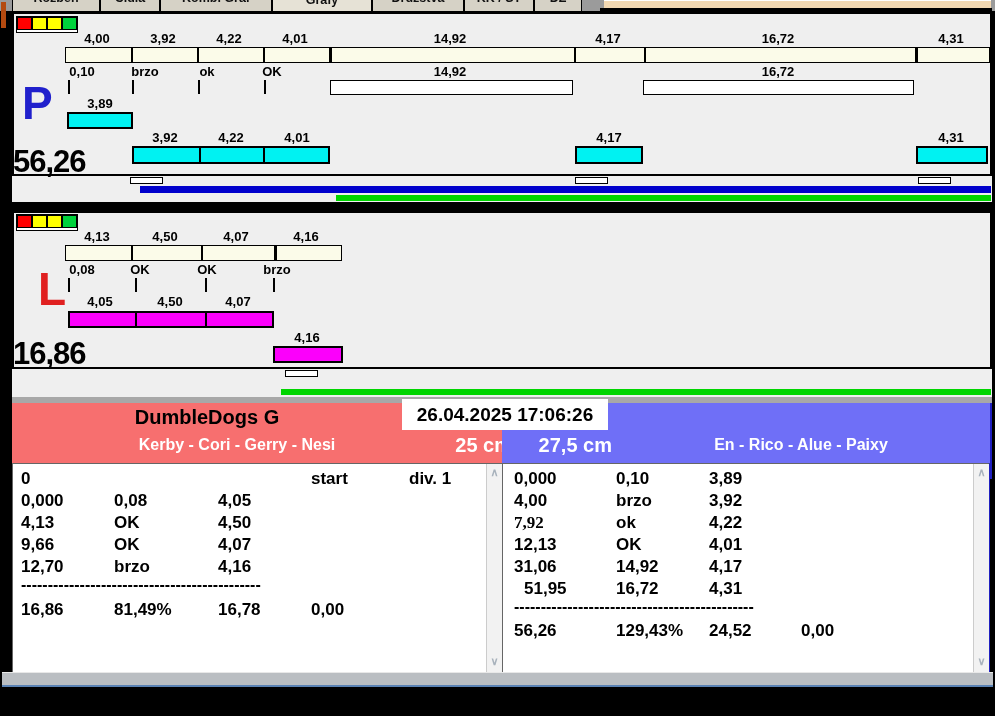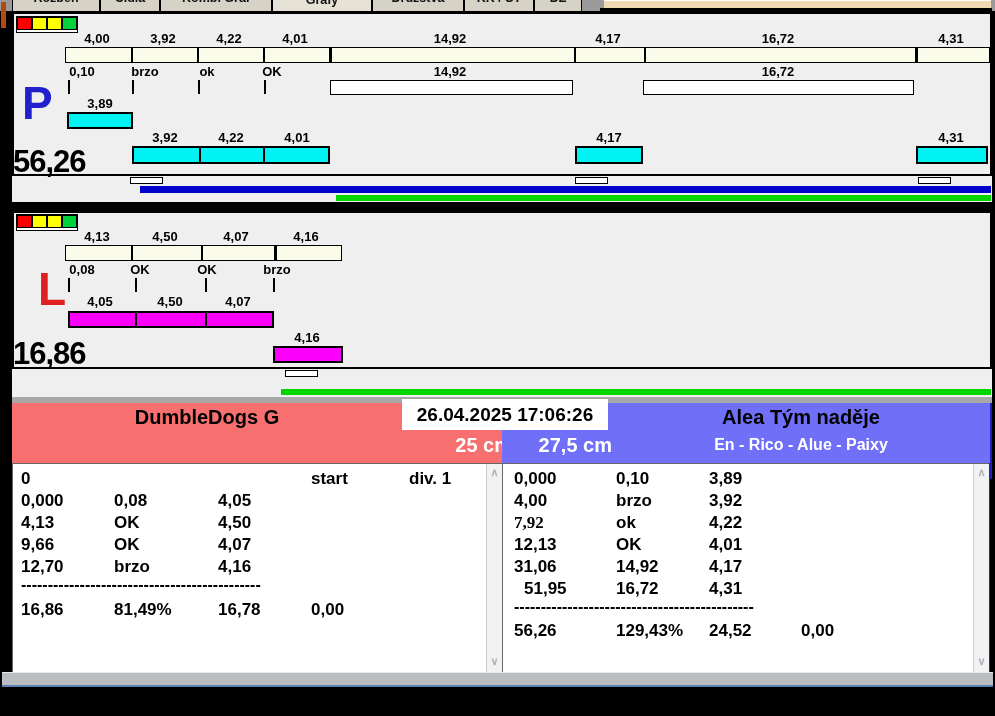--- a/index.html
+++ b/index.html
@@ -192,25 +192,25 @@
   <div class="cl" style="left:307px;top:330px;">4,16</div>
   <div class="magbar" style="left:273px;top:346px;width:70px;"></div>
 
   <div class="marker" style="left:285px;top:370px;width:33px;"></div>
   <div class="abs" style="left:281px;top:389px;width:710px;height:6px;background:#00d500;"></div>
 
   <div class="abs" style="left:12px;top:397px;width:980px;height:6px;background:#a8a8a8;"></div>
 
   <div class="hdr" style="left:12px;top:403px;width:490px;background:#f76f6f;">
     <div class="hdr-title" style="left:0;top:3px;width:390px;">DumbleDogs G</div>
+    <div class="hdr-dogs" style="left:0;top:33px;width:450px;">Kerby - Cori - Gerry - Nesi</div>
     <div class="hdr-cm" style="left:390px;top:31px;width:110px;">25 cm</div>
   </div>
 
   <div class="hdr" style="left:502px;top:403px;width:488px;background:#6f6ff7;border-right:2px solid #2020c0;">
-    <div class="hdr-title" style="left:110px;top:3px;width:378px;">Alea Tým naděje</div>
     <div class="hdr-dogs" style="left:110px;top:33px;width:378px;text-align:center;">En - Rico - Alue - Paixy</div>
     <div class="hdr-cm" style="left:0;top:31px;width:110px;">27,5 cm</div>
   </div>
 
   <div class="tsbox">26.04.2025 17:06:26</div>
 
   <div class="ttable" style="left:12px;width:490px;">
     <div class="cell" style="left:8px;top:5px;">0</div>
     <div class="cell" style="left:298px;top:5px;">start</div>
     <div class="cell" style="left:396px;top:5px;">div. 1</div>

